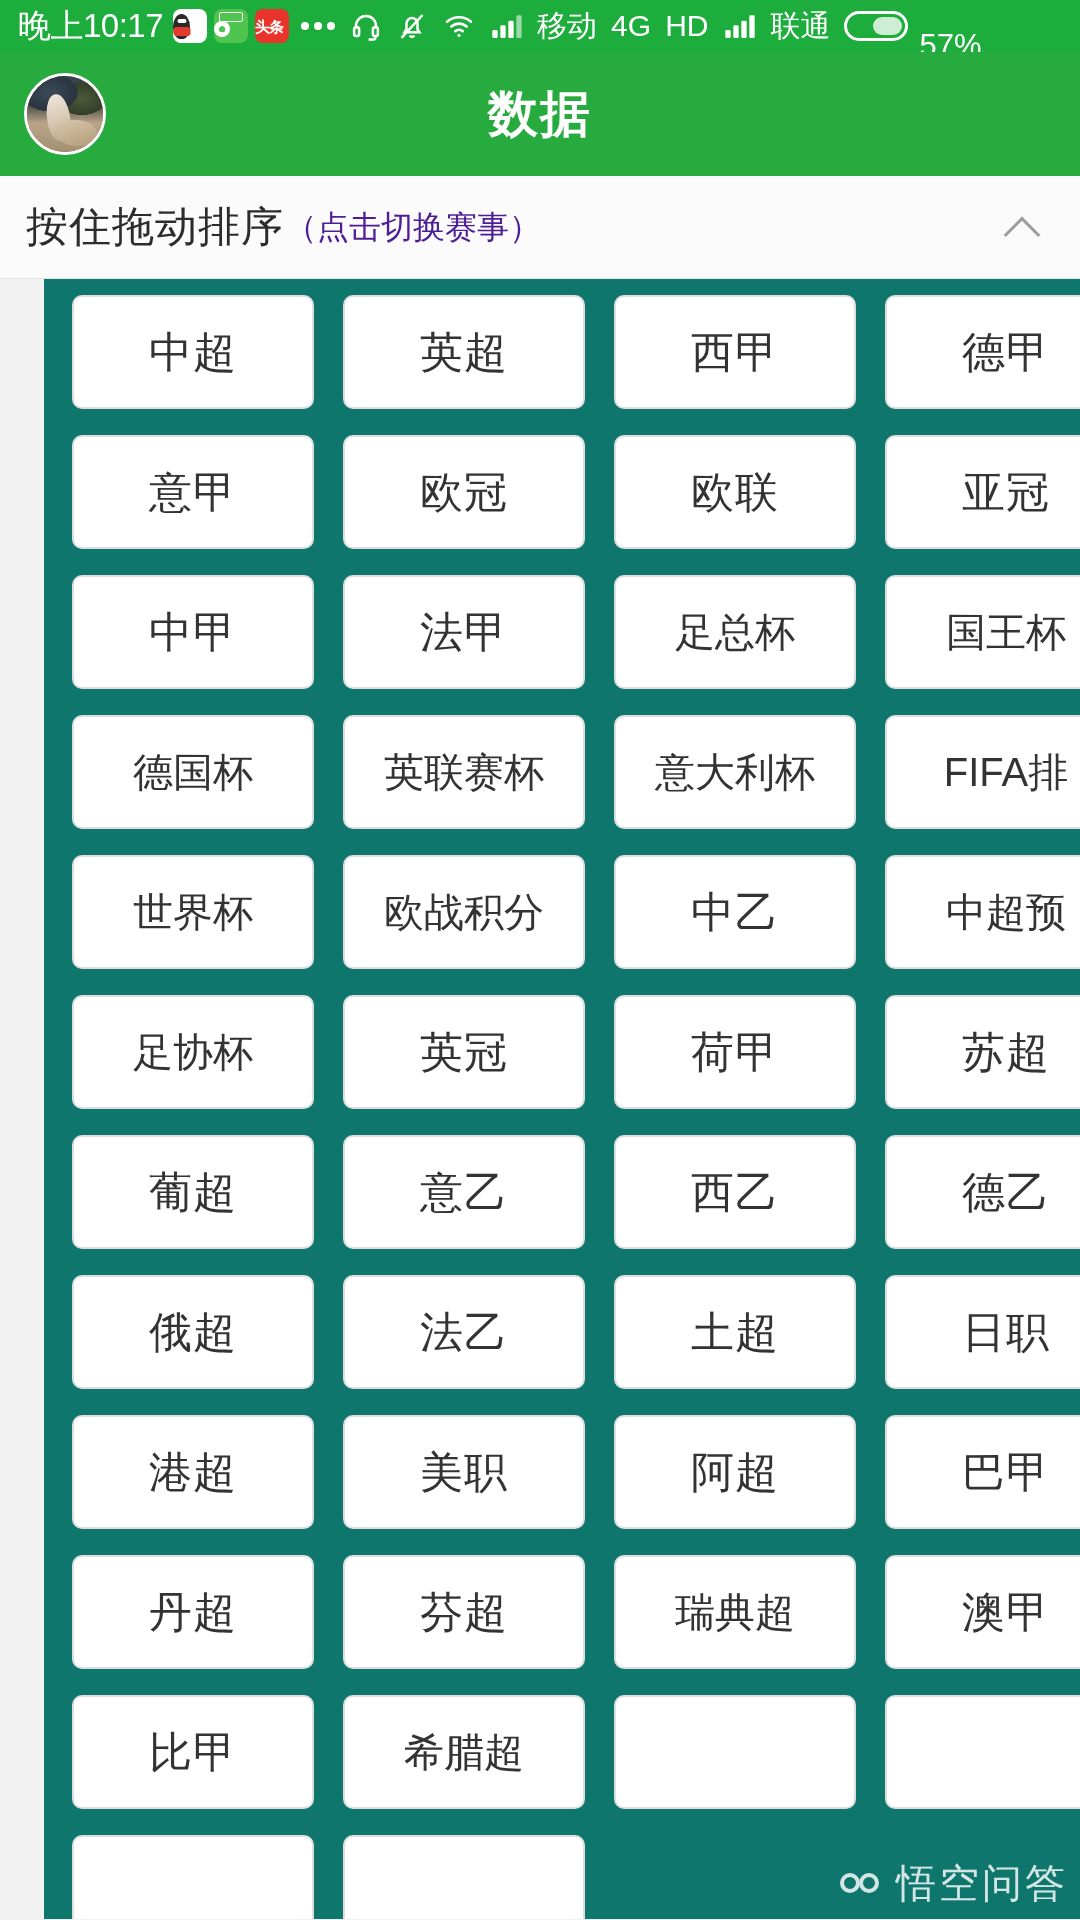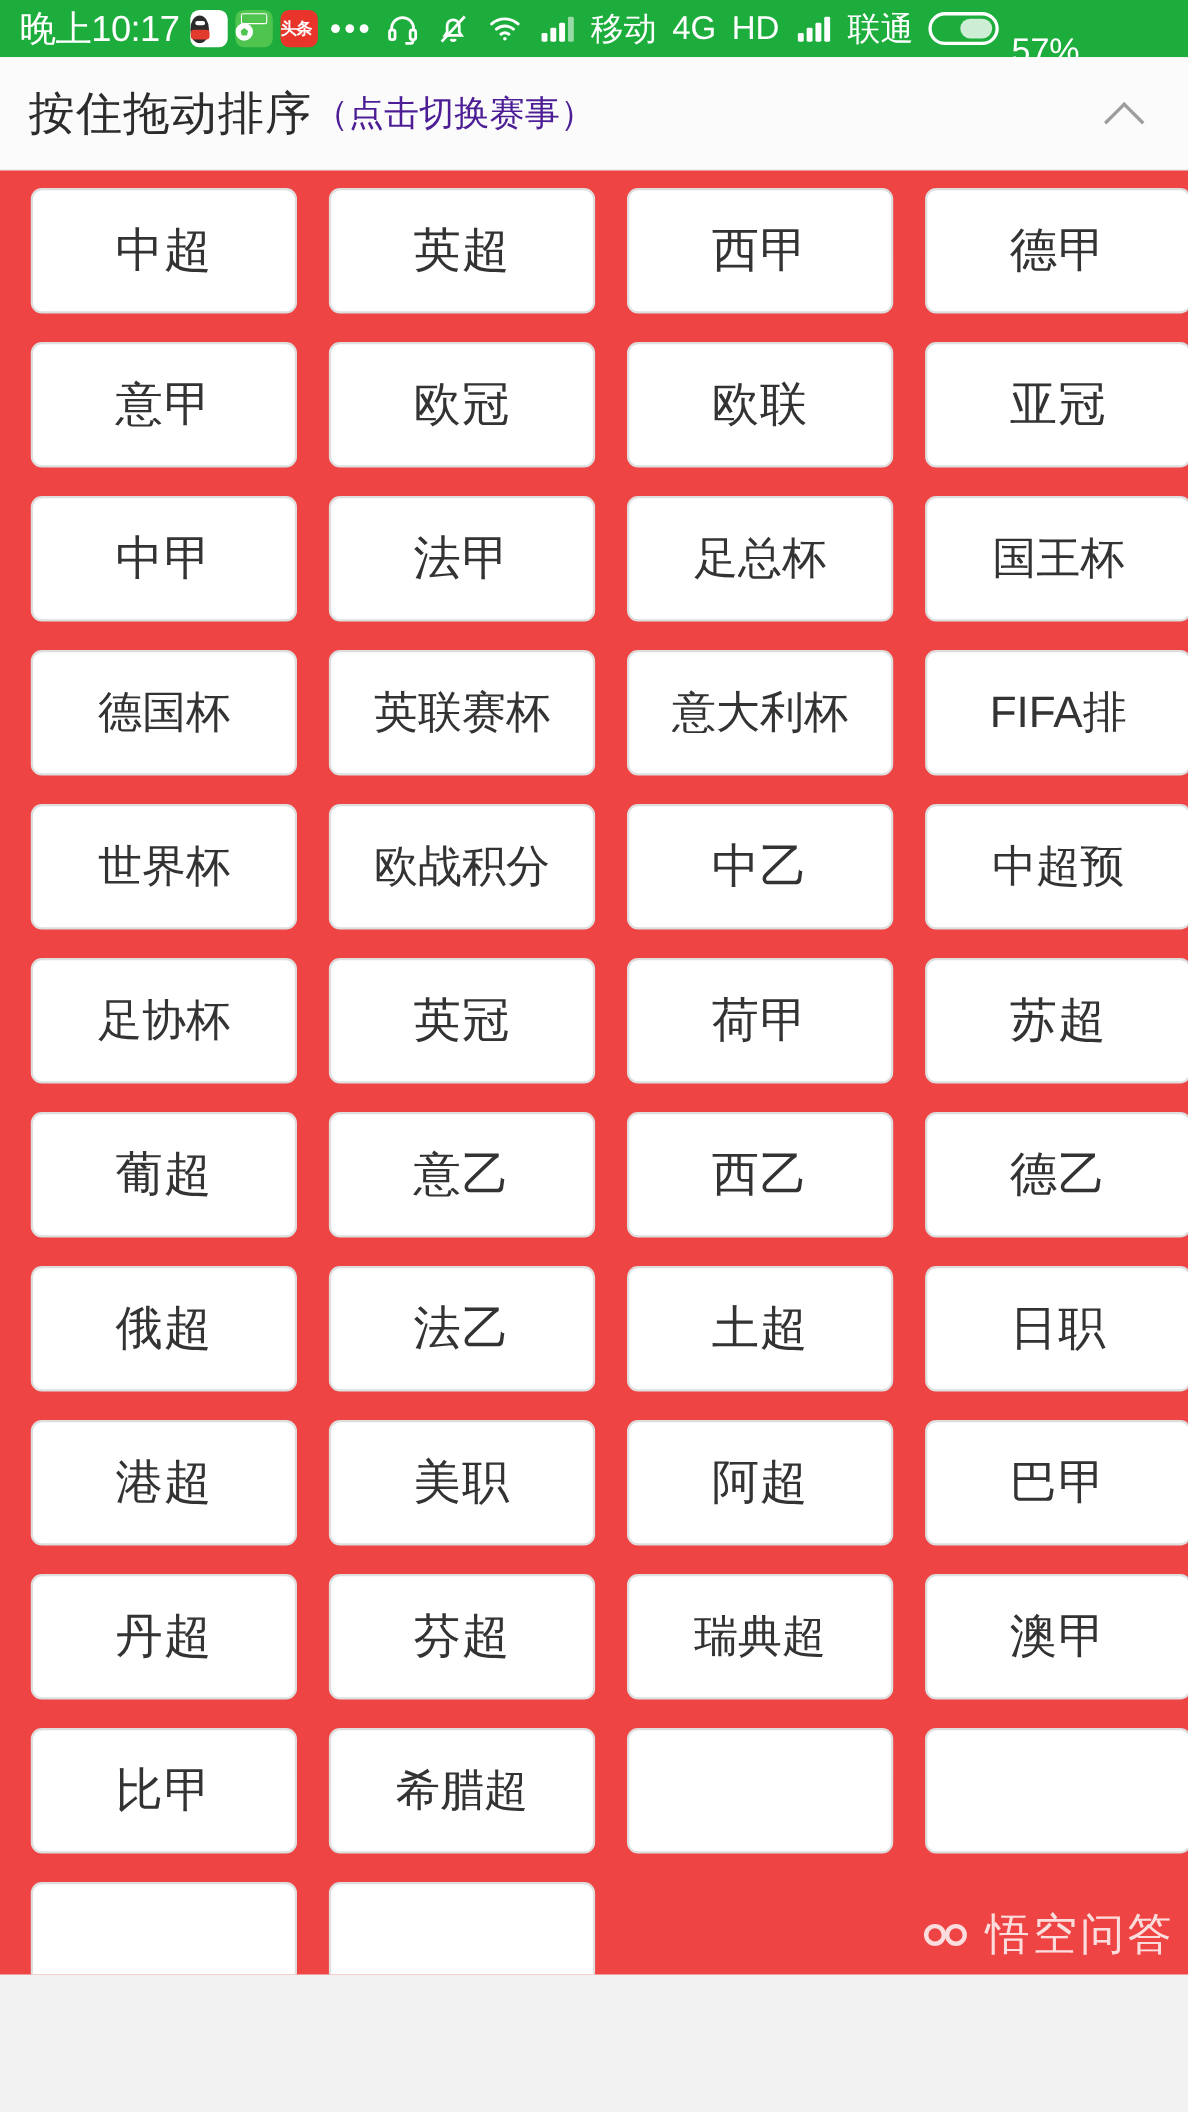--- a/index.html
+++ b/index.html
@@ -256,25 +256,26 @@
     width: 26px; height: 26px;
     border-left: 3px solid #9d9d9d;
     border-top: 3px solid #9d9d9d;
     transform: rotate(45deg);
     box-sizing: border-box;
   }
 
   
   .gridwrap {
     position: relative;
-    background: #ef4444;
+    background: #0f766e;
     padding: 16px 0 0 0;
     height: 1640px;
     box-sizing: border-box;
     overflow: hidden;
+    margin-left: 44px;
   }
   .grid {
     display: grid;
     grid-template-columns: repeat(4, 242px);
     column-gap: 29px;
     row-gap: 26px;
     padding-left: 28px;
     box-sizing: border-box;
   }
   .tile {
@@ -407,20 +408,28 @@
     </span>
 
     <span class="sb-text cn">联通</span>
 
     <span class="battery">
         <span class="fill"></span>
       </span>
     <span class="sb-pct">57%</span>
   </div>
 
+  <div class="appbar">
+    <div class="avatar">
+      <span class="ph-a"></span>
+        <span class="ph-b"></span>
+        <span class="ph-c"></span>
+    </div>
+    <div class="appbar-title">数据</div>
+  </div>
 
   <div class="sortbar">
     <span class="sort-main">按住拖动排序</span>
     <span class="sort-sub">（点击切换赛事）</span>
     <span class="sort-spacer"></span>
     <span class="chev"></span>
   </div>
 
   <div class="gridwrap">
     <div class="grid">

